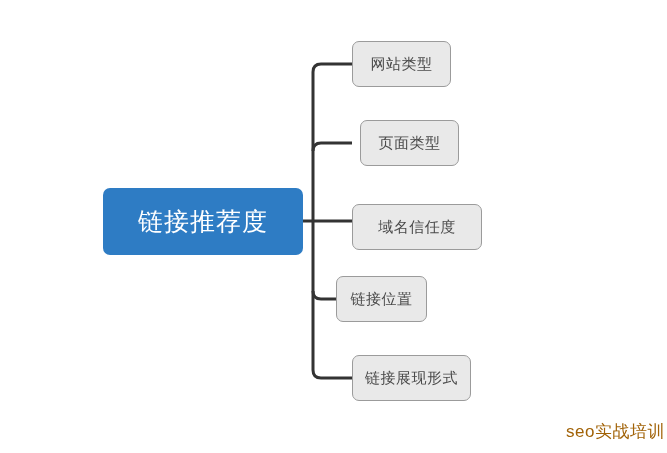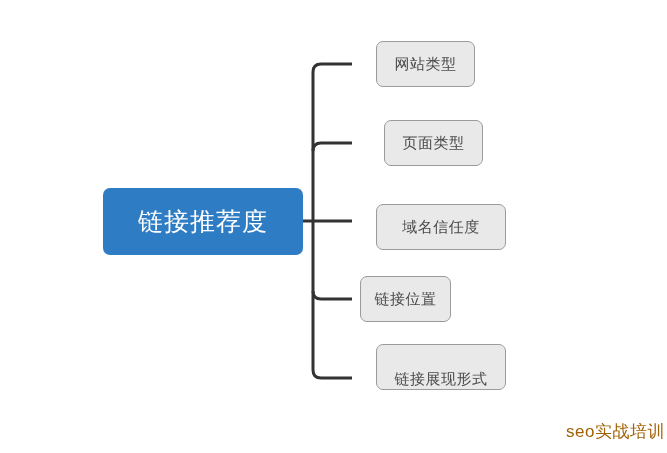--- a/index.html
+++ b/index.html
@@ -46,27 +46,26 @@
     letter-spacing: 1px;
   }
   .child-node {
     height: 46px;
     background: #e9e9e9;
     border: 1px solid #9b9b9b;
     border-radius: 7px;
     color: #4a4a4a;
     font-size: 15px;
     letter-spacing: 0.5px;
-    margin-left: 24px;
   }
   .child-1 { left: 352px; top: 41px;  width: 99px; }
   .child-2 { left: 360px; top: 120px; width: 99px; }
   .child-3 { left: 352px; top: 204px; width: 130px; }
   .child-4 { left: 336px; top: 276px; width: 91px; }
-  .child-5 { left: 352px; top: 344px; width: 130px; align-items: flex-end; }
+  .child-5 { left: 352px; top: 355px; width: 119px; }
   #watermark {
     position: absolute;
     right: 2px;
     top: 420px;
     font-size: 17px;
     color: #a16207;
     letter-spacing: 0.5px;
     white-space: nowrap;
   }
 </style>

